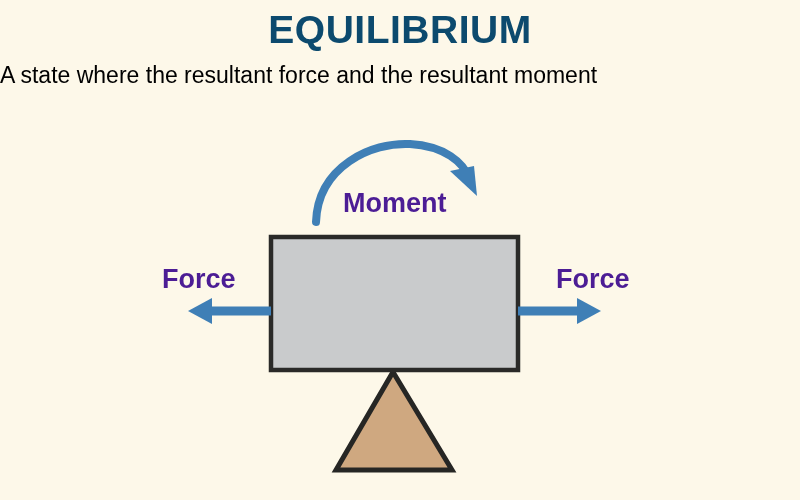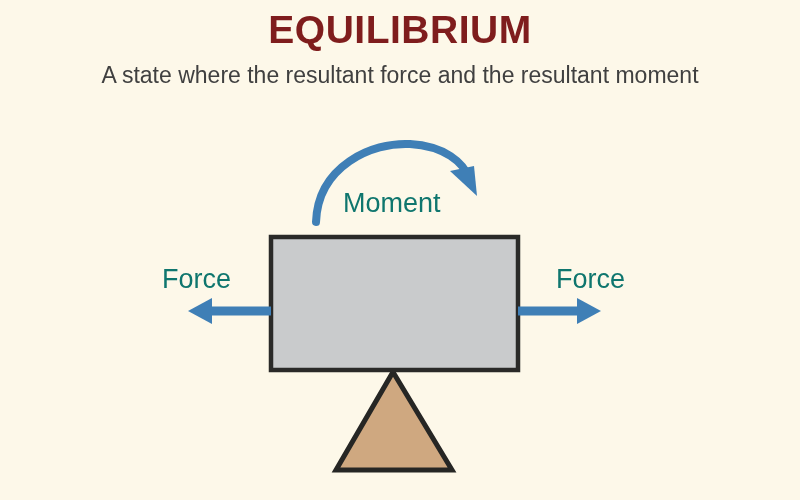--- a/index.html
+++ b/index.html
@@ -27,54 +27,53 @@
   
   .title {
     position: absolute;
     left: 0;
     top: 8px;
     width: 800px;
     text-align: center;
     font-size: 39px;
     font-weight: bold;
     letter-spacing: 0.5px;
-    color: #7f1d1d;
+    color: #0c4a6e;
     line-height: 44px;
     white-space: nowrap;
   }
 
   .subtitle {
     position: absolute;
     left: 0;
     top: 60px;
     width: 800px;
-    text-align: center;
     font-size: 23px;
     font-weight: normal;
-    color: #404040;
+    color: #000000;
     line-height: 30px;
   }
   .subtitle-line { display: block; white-space: nowrap; }
 
   
   #stage {
     position: absolute;
     left: 0;
     top: 0;
     width: 800px;
     height: 500px;
   }
   #stage svg { display: block; }
 
   
   .diagram-label {
     position: absolute;
     font-size: 27px;
-    font-weight: normal;
-    color: #0f766e;
+    font-weight: bold;
+    color: #4c1d95;
     white-space: nowrap;
     line-height: 27px;
   }
   .label-moment { left: 343px; top: 190px; }
   .label-force-left  { left: 162px; top: 266px; }
   .label-force-right { left: 556px; top: 266px; }
 </style>
 </head>
 <body>
 

